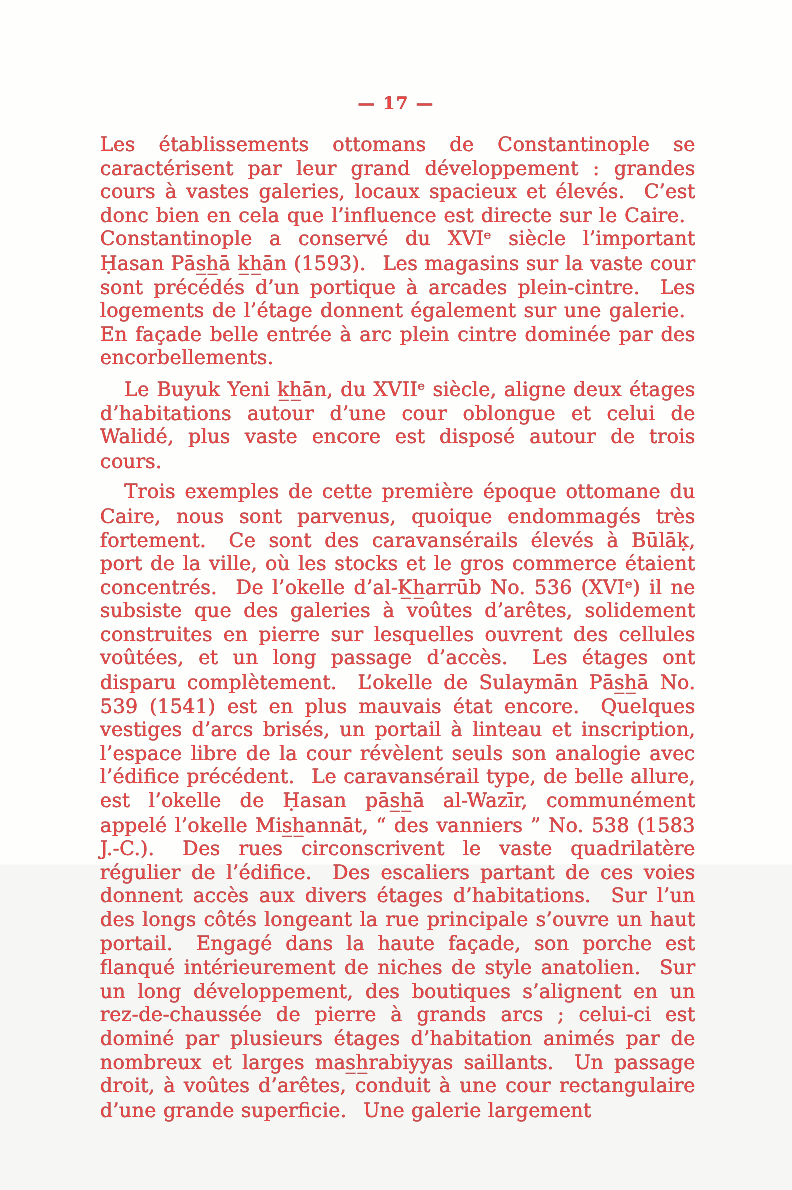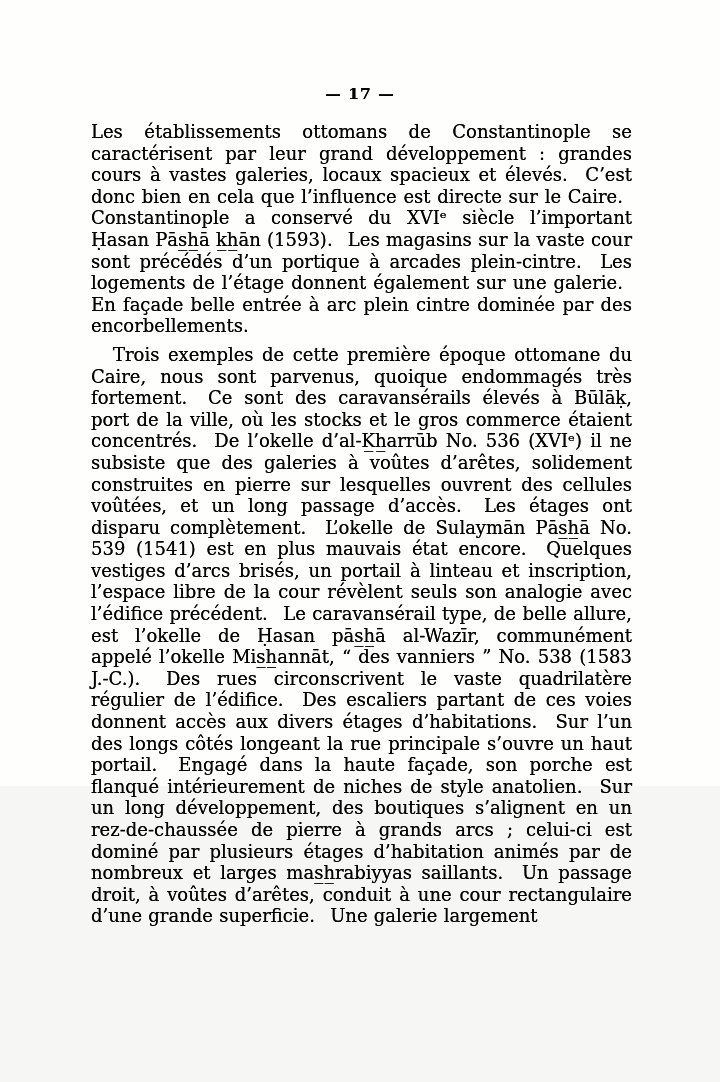--- a/index.html
+++ b/index.html
@@ -10,21 +10,21 @@
     width: 720px;
     height: 1082px;
     background: #f6f6f4;
     overflow: hidden;
   }
   .page {
     position: relative;
     width: 720px;
     height: 786px;
     background: #fefefc;
-    color: #000000;
+    color: #ef4444;
     font-family: "DejaVu Serif", "Liberation Serif", serif;
   }
   .page-number {
     position: absolute;
     top: 84px;
     left: 0;
     width: 100%;
     text-align: center;
     font-size: 15.5px;
     font-weight: 700;
@@ -54,16 +54,17 @@
 </style>
 </head>
 <body>
 
 <div class="page">
 
   <div class="page-number">— 17 —</div>
 
   <div class="text-block">
     <p>Les établissements ottomans de Constantinople se caractérisent par leur grand développement&nbsp;: grandes cours à vastes galeries, locaux spacieux et élevés.  C’est donc bien en cela que l’influence est directe sur le Caire.  Constantinople a conservé du XVIᵉ siècle l’important Ḥasan Pās̲h̲ā k̲h̲ān (1593).  Les magasins sur la vaste cour sont précédés d’un portique à arcades plein-cintre.  Les logements de l’étage donnent également sur une galerie.  En façade belle entrée à arc plein cintre dominée par des encorbellements.</p>
+    <p class="indented">Le Buyuk Yeni k̲h̲ān, du XVIIᵉ siècle, aligne deux étages d’habitations autour d’une cour oblongue et celui de Walidé, plus vaste encore est disposé autour de trois cours.</p>
     <p class="indented">Trois exemples de cette première époque ottomane du Caire, nous sont parvenus, quoique endommagés très fortement.  Ce sont des caravansérails élevés à Būlāḳ, port de la ville, où les stocks et le gros commerce étaient concentrés.  De l’okelle d’al-K̲h̲arrūb No. 536 (XVIᵉ) il ne subsiste que des galeries à voûtes d’arêtes, solidement construites en pierre sur lesquelles ouvrent des cellules voûtées, et un long passage d’accès.  Les étages ont disparu complètement.  L’okelle de Sulaymān Pās̲h̲ā No. 539 (1541) est en plus mauvais état encore.  Quelques vestiges d’arcs brisés, un portail à linteau et inscription, l’espace libre de la cour révèlent seuls son analogie avec l’édifice précédent.  Le caravansérail type, de belle allure, est l’okelle de Ḥasan pās̲h̲ā al-Wazīr, communément appelé l’okelle Mis̲h̲annāt, “&nbsp;des vanniers&nbsp;” No. 538 (1583 J.-C.).  Des rues circonscrivent le vaste quadrilatère régulier de l’édifice.  Des escaliers partant de ces voies donnent accès aux divers étages d’habitations.  Sur l’un des longs côtés longeant la rue principale s’ouvre un haut portail.  Engagé dans la haute façade, son porche est flanqué intérieurement de niches de style anatolien.  Sur un long développement, des boutiques s’alignent en un rez-de-chaussée de pierre à grands arcs&nbsp;; celui-ci est dominé par plusieurs étages d’habitation animés par de nombreux et larges mas̲h̲rabiyyas saillants.  Un passage droit, à voûtes d’arêtes, conduit à une cour rectangulaire d’une grande superficie.  Une galerie largement</p>
   </div>
 
 </div>
 
 </body></html>

